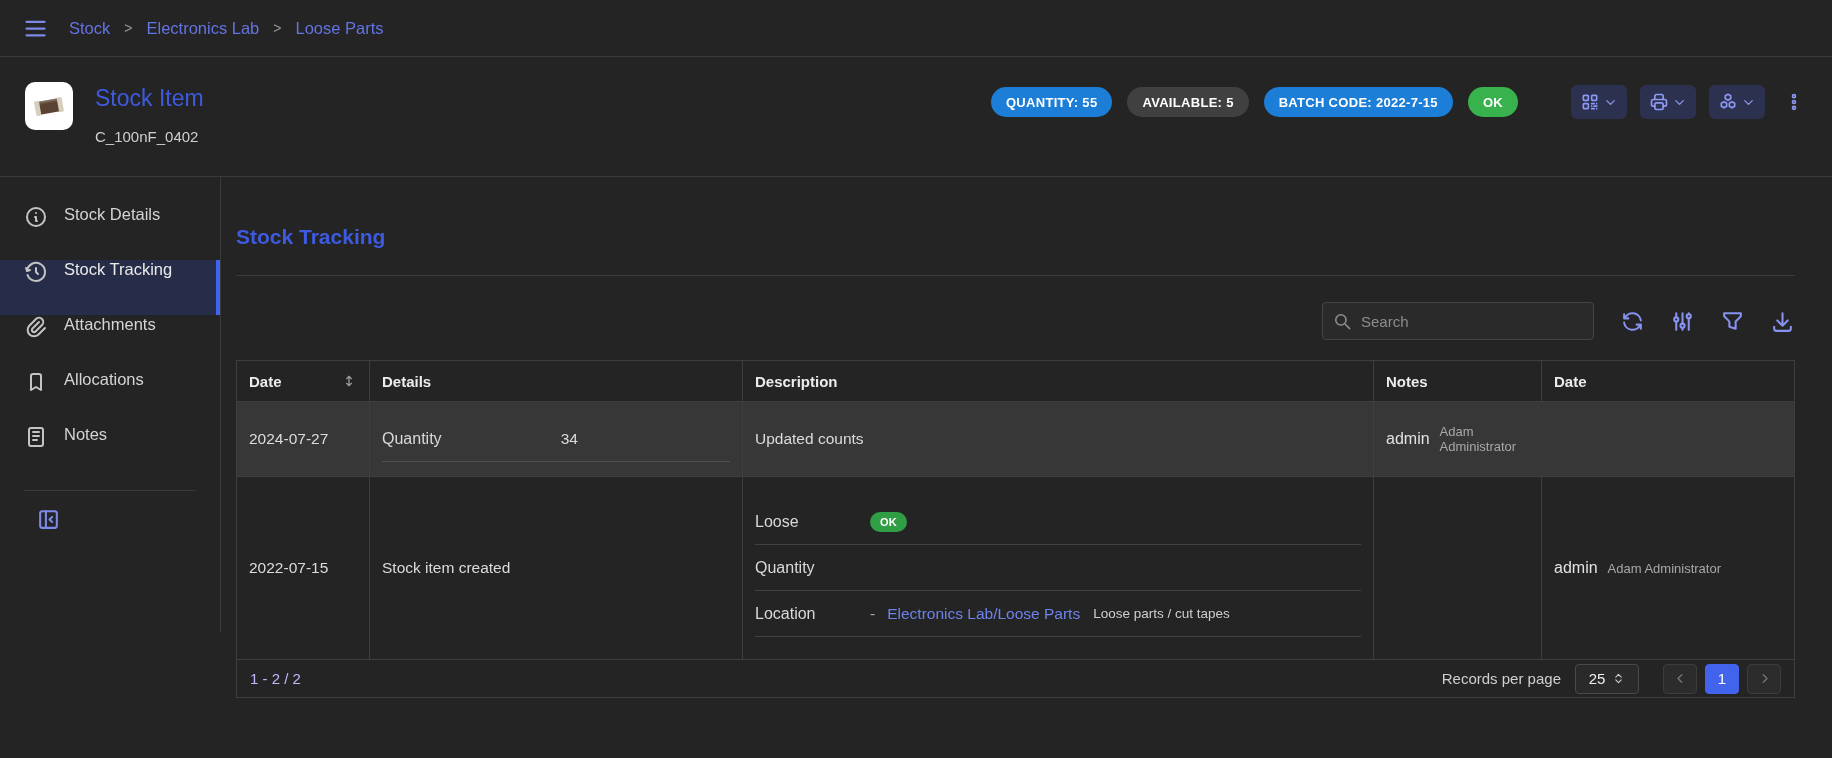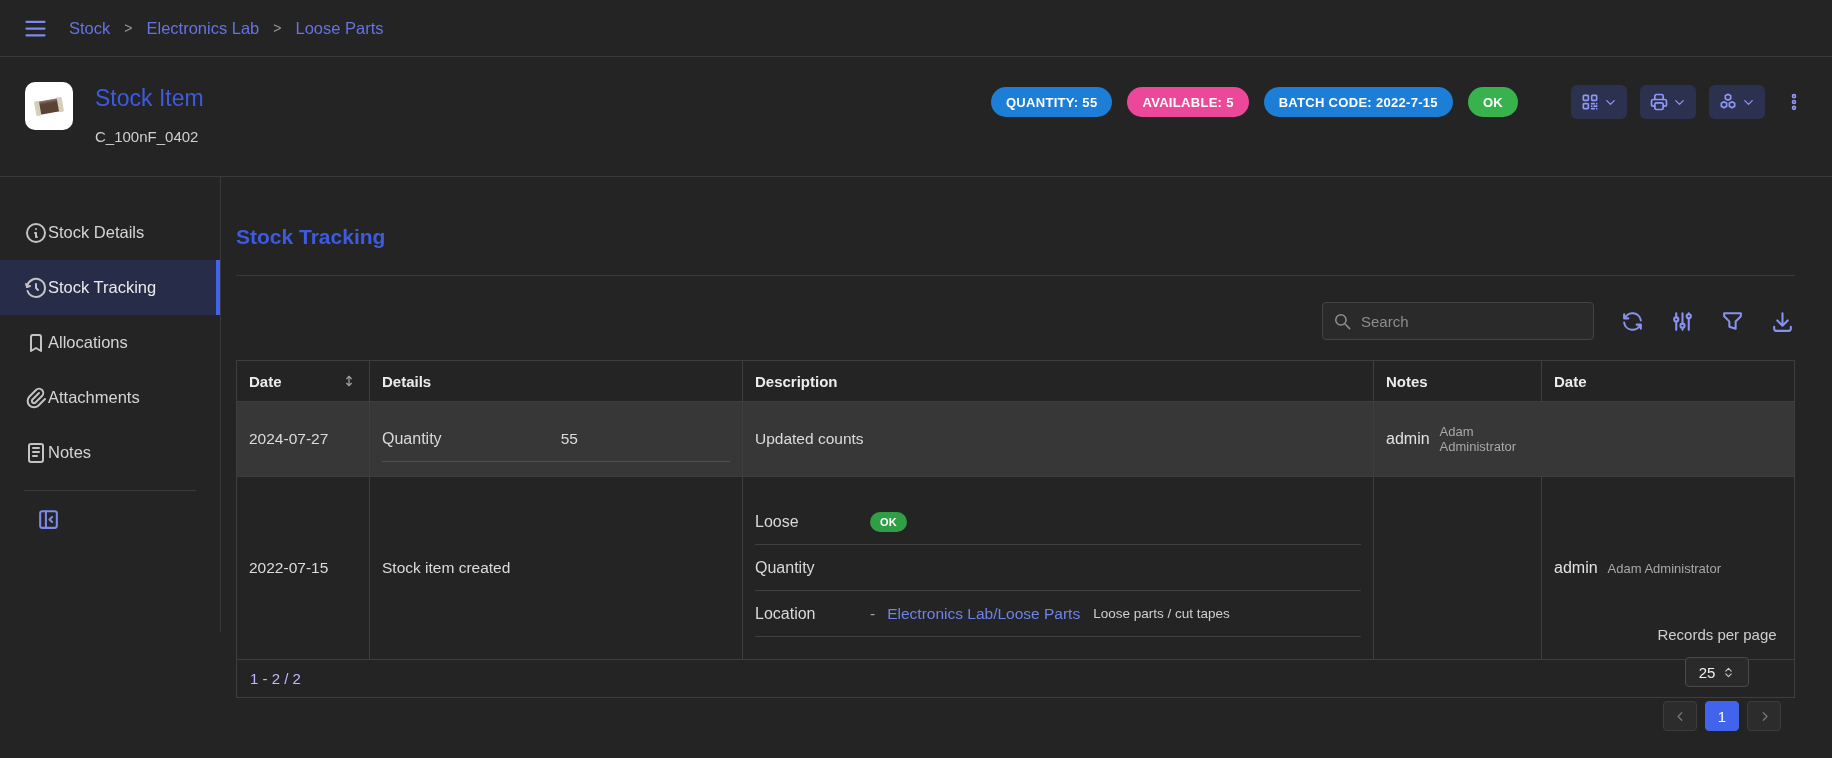--- a/index.html
+++ b/index.html
@@ -30,31 +30,31 @@
   .cap::before, .cap::after { content:""; position:absolute; top:-1px; width:5px; height:15px;
     background:#d5cfba; border-radius:1.5px; }
   .cap::before { left:-2px; } .cap::after { right:-2px; }
   .headtitles { position:absolute; left:95px; top:28px; }
   .headtitles h1 { font-size:23px; font-weight:normal; color:#3e5be0; }
   .subtitle { margin-top:16px; font-size:15px; color:#cfcfcf; }
   .badges { position:absolute; right:314px; top:30px; display:flex; gap:15px; align-items:center; }
   .badge { height:30px; display:flex; align-items:center; padding:0 15px;
     border-radius:15px; color:#fff; font-size:13px; font-weight:bold; letter-spacing:.3px; white-space:nowrap; }
   .badge.b-blue { background:#1c7ed6; }
-  .badge.b-orange { background:#ec4899; }
+  .badge.b-orange { background:#404040; }
   .badge.b-green { background:#37b24d; }
   .head-actions { position:absolute; right:28px; top:28px; display:flex; gap:13px; align-items:center; }
   .act-btn { width:56px; height:34px; background:#2d3150; border:none; border-radius:6px;
     color:#8d98f2; display:flex; align-items:center; justify-content:center; gap:3px; cursor:pointer; }
   .kebab { color:#8d98f2; margin-left:6px; cursor:pointer; }
 
   
   .sidebar { position:absolute; left:0; top:177px; width:221px; bottom:0;
     border-right:1px solid #3a3a3a; padding-top:28px; }
-  .side-item { height:55px; display:flex; align-items:center; gap:0;
+  .side-item { height:55px; display:flex; align-items:flex-start; gap:16px;
     padding-left:24px; font-size:16.5px; color:#d4d4d4; cursor:pointer; }
   .side-item .sic { color:#c4c4c4; }
   .side-item.active { background:#272d49; border-right:4px solid #4263eb; color:#eaeaea; }
   .side-div { border-top:1px solid #3a3a3a; margin:10px 24px 0 24px; }
   .collapse-btn { margin:16px 0 0 36px; color:#7c89e8; background:none; border:none; cursor:pointer; }
 
   
   .main { position:absolute; left:236px; top:177px; width:1559px; }
   .main h2 { margin-top:48px; font-size:21px; font-weight:bold; color:#3e5be0; }
   .head-rule { border-top:1px solid #3a3a3a; margin-top:26px; }
@@ -94,21 +94,21 @@
   .loc-link { color:#6e83ea; text-decoration:none; font-size:15.5px; cursor:pointer; }
   .loc-desc { color:#cfcfcf; font-size:13.5px; margin-left:13px; }
   .user-cell { gap:10px; }
   .user-name { font-size:16px; color:#e2e2e2; }
   .user-full { font-size:13px; color:#a8a8a8; }
 
   
   .tfoot { border-top:1px solid #3e3e3e; height:38px; display:flex; align-items:center;
     padding:0 13px; justify-content:space-between; }
   .range { font-size:15px; color:#c4b5fd; }
-  .foot-right { display:flex; align-items:center; gap:14px;flex-direction:column; }
+  .foot-right { display:flex; align-items:center; gap:14px; }
   .rpp-label { font-size:15px; color:#cfcfcf; }
   .rpp-select { width:64px; height:30px; background:#2a2a2a; border:1px solid #4a4a4a;
     border-radius:4px; display:flex; align-items:center; justify-content:center; gap:7px;
     color:#f0f0f0; font-size:15px; cursor:pointer; }
   .rpp-select .updown { color:#cfcfcf; }
   .pager { display:flex; align-items:center; gap:8px; margin-left:10px; }
   .pg-btn { width:34px; height:30px; border-radius:4px; background:#2c2c2c; border:1px solid #3c3c3c;
     color:#777; display:flex; align-items:center; justify-content:center; cursor:pointer; }
   .pg-btn.pg-active { background:#4263eb; border-color:#4263eb; color:#fff; font-size:15px; }
 </style>
@@ -216,32 +216,32 @@
           <path d="M12 8v4l2 2"></path>
             <path d="M3.05 11a9 9 0 1 1 .5 4"></path>
             <path d="M2 8l1.05 3L6 10"></path>
         </svg>
       </span>
       <span>Stock Tracking</span>
     </div>
     <div class="side-item">
       <span class="sic">
         <svg class="ic" width="24" height="24" viewBox="0 0 24 24">
-            <path d="M9 4h6a2 2 0 0 1 2 2v14l-5-3-5 3V6a2 2 0 0 1 2-2z"></path>
-          </svg>
-      </span>
-      <span>Allocations</span>
+            <path d="M15 7l-6.5 6.5a1.5 1.5 0 0 0 3 3l6.5-6.5a3 3 0 0 0-6-6l-6.5 6.5a4.5 4.5 0 0 0 9 9l6.5-6.5"></path>
+          </svg>
+      </span>
+      <span>Attachments</span>
     </div>
     <div class="side-item">
       <span class="sic">
         <svg class="ic" width="24" height="24" viewBox="0 0 24 24">
-            <path d="M15 7l-6.5 6.5a1.5 1.5 0 0 0 3 3l6.5-6.5a3 3 0 0 0-6-6l-6.5 6.5a4.5 4.5 0 0 0 9 9l6.5-6.5"></path>
-          </svg>
-      </span>
-      <span>Attachments</span>
+            <path d="M9 4h6a2 2 0 0 1 2 2v14l-5-3-5 3V6a2 2 0 0 1 2-2z"></path>
+          </svg>
+      </span>
+      <span>Allocations</span>
     </div>
     <div class="side-item">
       <span class="sic">
         <svg class="ic" width="24" height="24" viewBox="0 0 24 24">
             <rect x="5" y="3" width="14" height="18" rx="2"></rect>
             <path d="M9 7h6M9 11h6M9 15h4"></path>
           </svg>
       </span>
       <span>Notes</span>
     </div>
@@ -326,21 +326,21 @@
         <div class="cell">Notes</div>
         <div class="cell">Date</div>
       </div>
 
       <div class="trow tbody-row row-hl r1">
         <div class="cell">2024-07-27</div>
         <div class="cell cell-details">
           <div class="dtable">
             <div class="drow">
               <span class="dlabel">Quantity</span>
-              <span class="dval-right">55</span>
+              <span class="dval-right">34</span>
             </div>
           </div>
         </div>
         <div class="cell">Updated counts</div>
         <div class="cell user-cell">
           <span class="user-name">admin</span>
           <span class="user-full">Adam Administrator</span>
         </div>
       </div>
 

